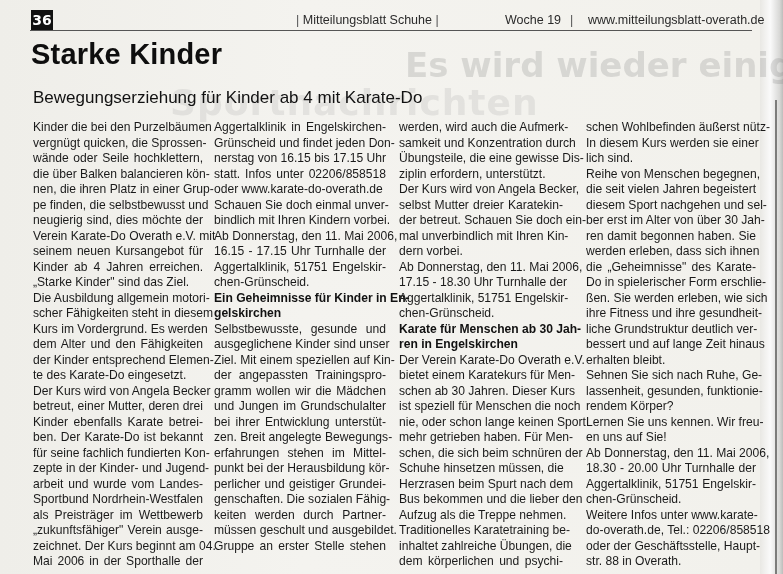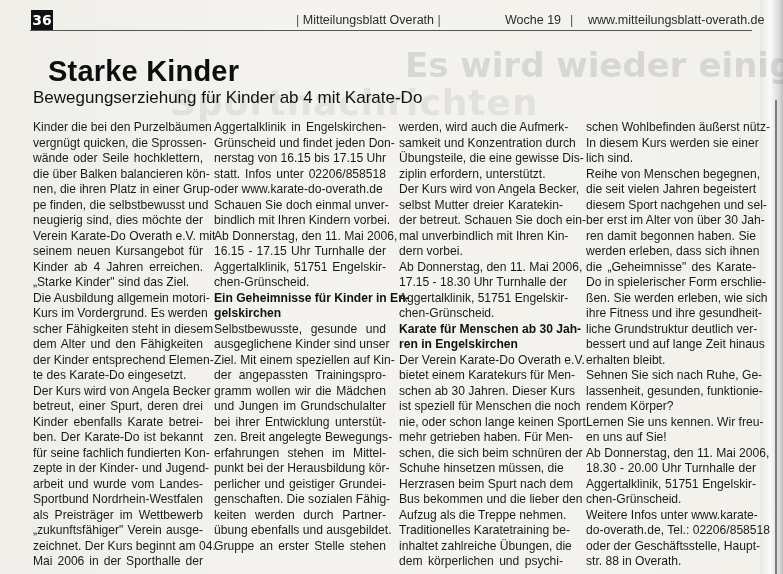--- a/index.html
+++ b/index.html
@@ -78,51 +78,51 @@
 <div class="page"></div>
 <div class="spine"></div>
 <div class="spine-line"></div>
 
 <div class="ghost1">Sportnachrichten</div>
 <div class="ghost2">Es wird wieder einige Plätze</div>
 
 <div class="header">
   <div class="page-num">36</div>
   <span class="hdr-text" style="left:266px">
-    <span class="hdr-sep">|&nbsp;</span><span>Mitteilungsblatt Overath</span><span class="hdr-sep">&nbsp;|</span>
+    <span class="hdr-sep">|&nbsp;</span><span>Mitteilungsblatt Schuhe</span><span class="hdr-sep">&nbsp;|</span>
   </span>
   <span class="hdr-text" style="left:475px">Woche 19</span>
   <span class="hdr-text" style="left:540px"><span class="hdr-sep">|</span></span>
   <span class="hdr-text" style="left:558px">www.mitteilungsblatt-overath.de</span>
   <div class="header-rule"></div>
 </div>
 
-<h1 class="title" style="margin:17px">Starke Kinder</h1>
+<h1 class="title" style="margin:0">Starke Kinder</h1>
 <div class="subtitle">Bewegungserziehung für Kinder ab 4 mit Karate-Do</div>
 
 <div class="col" id="c1">
     <span class="line">Kinder die bei den Purzelbäumen</span>
     <span class="line">vergnügt quicken, die Sprossen-</span>
     <span class="line">wände oder Seile hochklettern,</span>
     <span class="line">die über Balken balancieren kön-</span>
     <span class="line">nen, die ihren Platz in einer Grup-</span>
     <span class="line">pe finden, die selbstbewusst und</span>
     <span class="line">neugierig sind, dies möchte der</span>
     <span class="line">Verein Karate-Do Overath e.V. mit</span>
     <span class="line">seinem neuen Kursangebot für</span>
     <span class="line">Kinder ab 4 Jahren erreichen.</span>
     <span class="line last">„Starke Kinder" sind das Ziel.</span>
     <span class="line">Die Ausbildung allgemein motori-</span>
+    <span class="line">scher Fähigkeiten steht in diesem</span>
     <span class="line">Kurs im Vordergrund. Es werden</span>
-    <span class="line">scher Fähigkeiten steht in diesem</span>
     <span class="line">dem Alter und den Fähigkeiten</span>
     <span class="line">der Kinder entsprechend Elemen-</span>
     <span class="line last">te des Karate-Do eingesetzt.</span>
     <span class="line">Der Kurs wird von Angela Becker</span>
-    <span class="line">betreut, einer Spurt, deren drei</span>
+    <span class="line">betreut, einer Mutter, deren drei</span>
     <span class="line">Kinder ebenfalls Karate betrei-</span>
     <span class="line">ben. Der Karate-Do ist bekannt</span>
     <span class="line">für seine fachlich fundierten Kon-</span>
     <span class="line">zepte in der Kinder- und Jugend-</span>
     <span class="line">arbeit und wurde vom Landes-</span>
     <span class="line">Sportbund Nordrhein-Westfalen</span>
     <span class="line">als Preisträger im Wettbewerb</span>
     <span class="line">„zukunftsfähiger" Verein ausge-</span>
     <span class="line">zeichnet. Der Kurs beginnt am 04.</span>
     <span class="line">Mai 2006 in der Sporthalle der</span>
@@ -147,21 +147,21 @@
     <span class="line">der angepassten Trainingspro-</span>
     <span class="line">gramm wollen wir die Mädchen</span>
     <span class="line">und Jungen im Grundschulalter</span>
     <span class="line">bei ihrer Entwicklung unterstüt-</span>
     <span class="line">zen. Breit angelegte Bewegungs-</span>
     <span class="line">erfahrungen stehen im Mittel-</span>
     <span class="line">punkt bei der Herausbildung kör-</span>
     <span class="line">perlicher und geistiger Grundei-</span>
     <span class="line">genschaften. Die sozialen Fähig-</span>
     <span class="line">keiten werden durch Partner-</span>
-    <span class="line last">übung ebenfalls und ausgebildet.</span>
+    <span class="line last">müssen geschult und ausgebildet.</span>
     <span class="line">Gruppe an erster Stelle stehen</span>
   </div>
 <div class="col" id="c3">
     <span class="line">werden, wird auch die Aufmerk-</span>
     <span class="line">samkeit und Konzentration durch</span>
     <span class="line">Übungsteile, die eine gewisse Dis-</span>
     <span class="line last">ziplin erfordern, unterstützt.</span>
     <span class="line">Der Kurs wird von Angela Becker,</span>
     <span class="line">selbst Mutter dreier Karatekin-</span>
     <span class="line">der betreut. Schauen Sie doch ein-</span>

